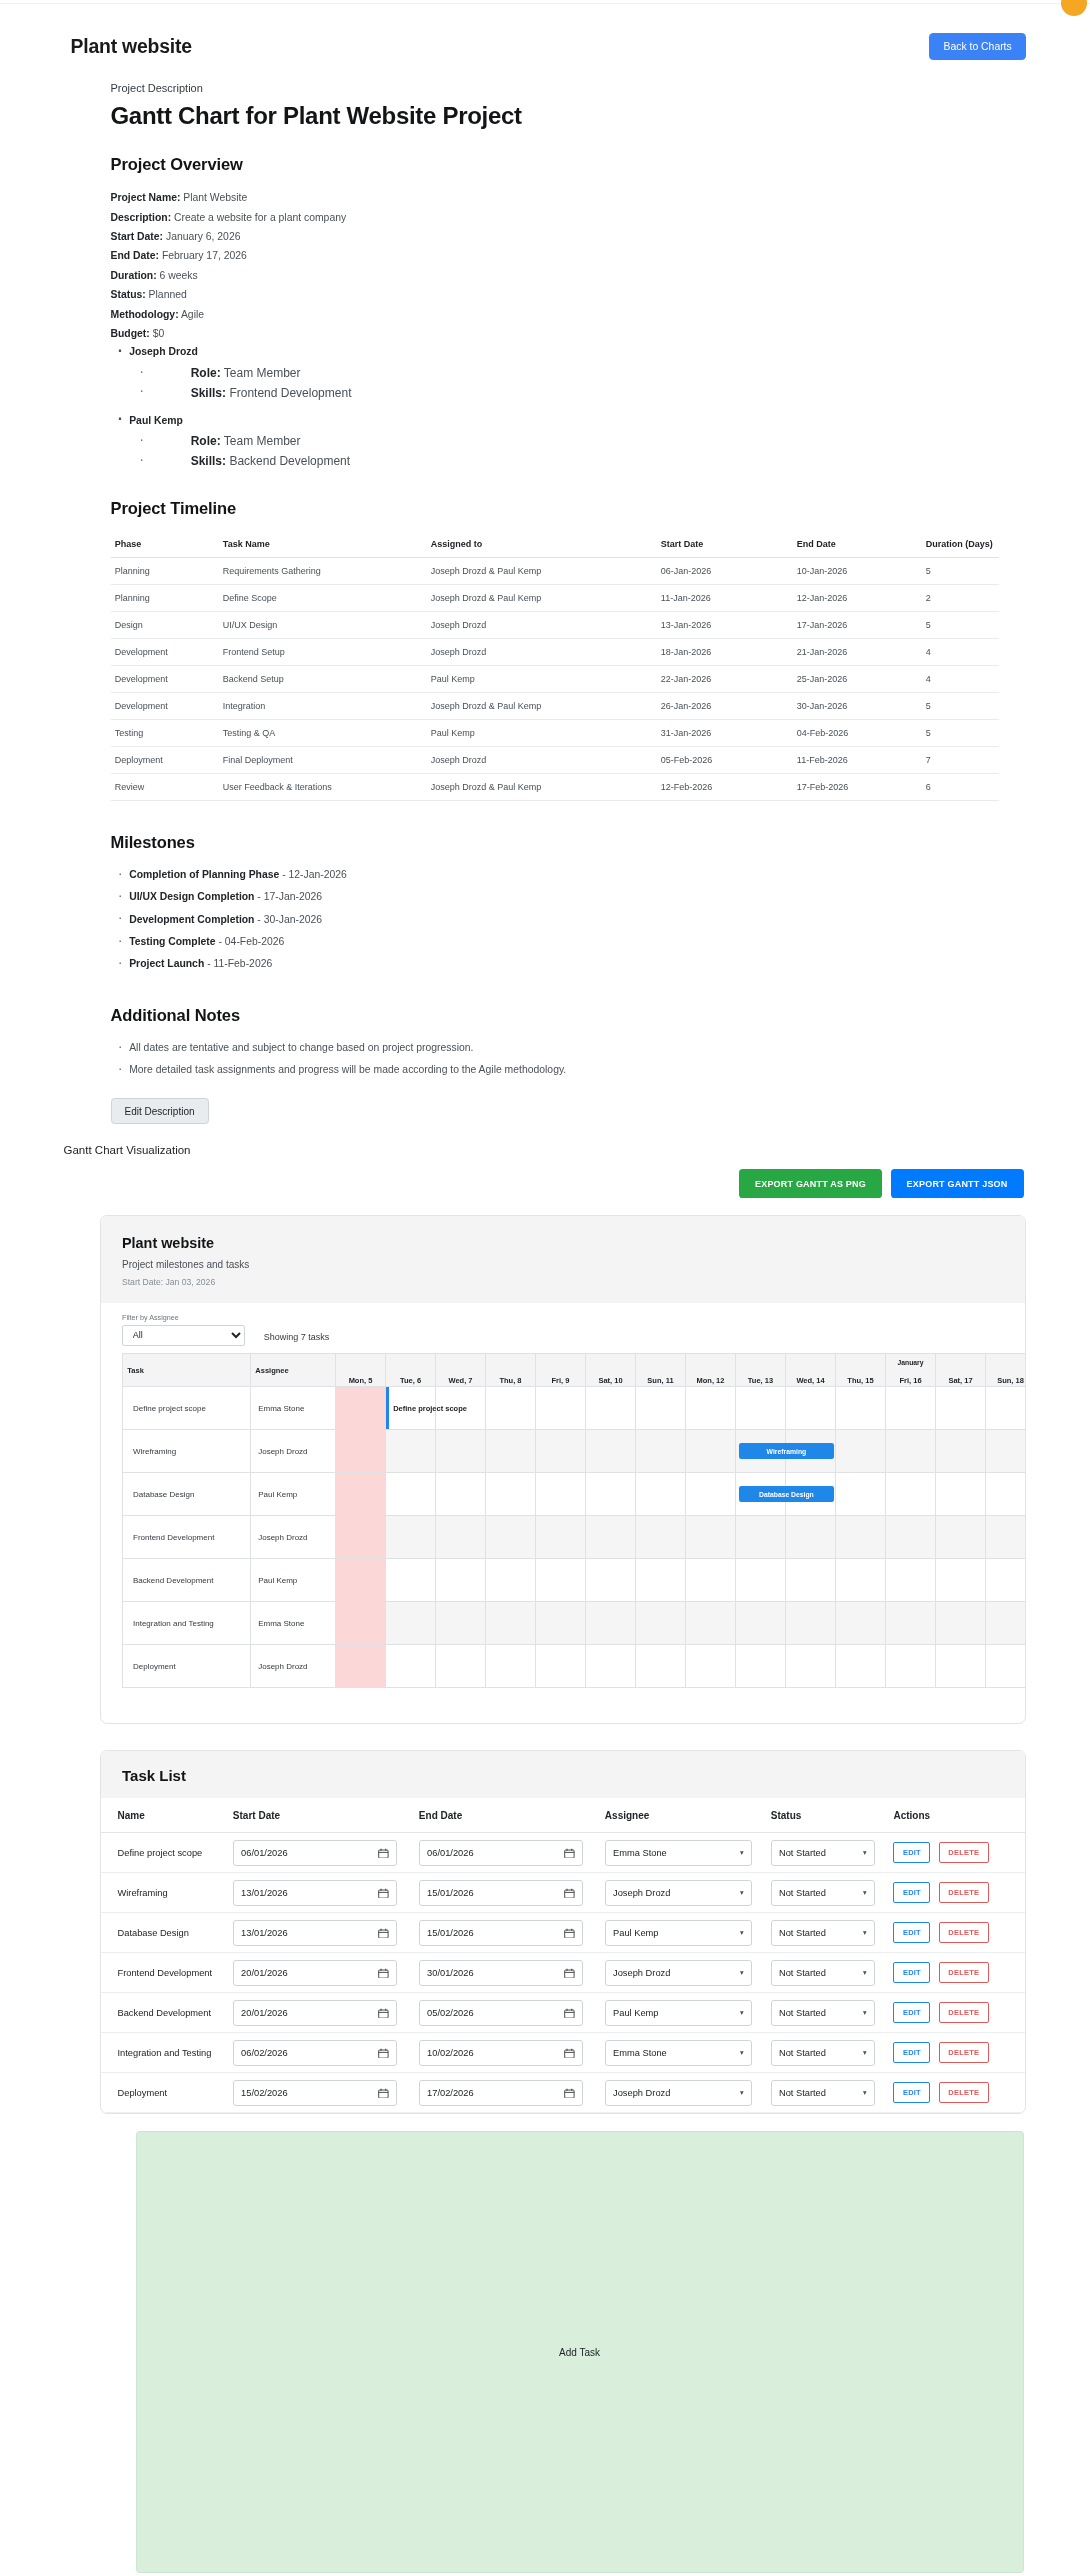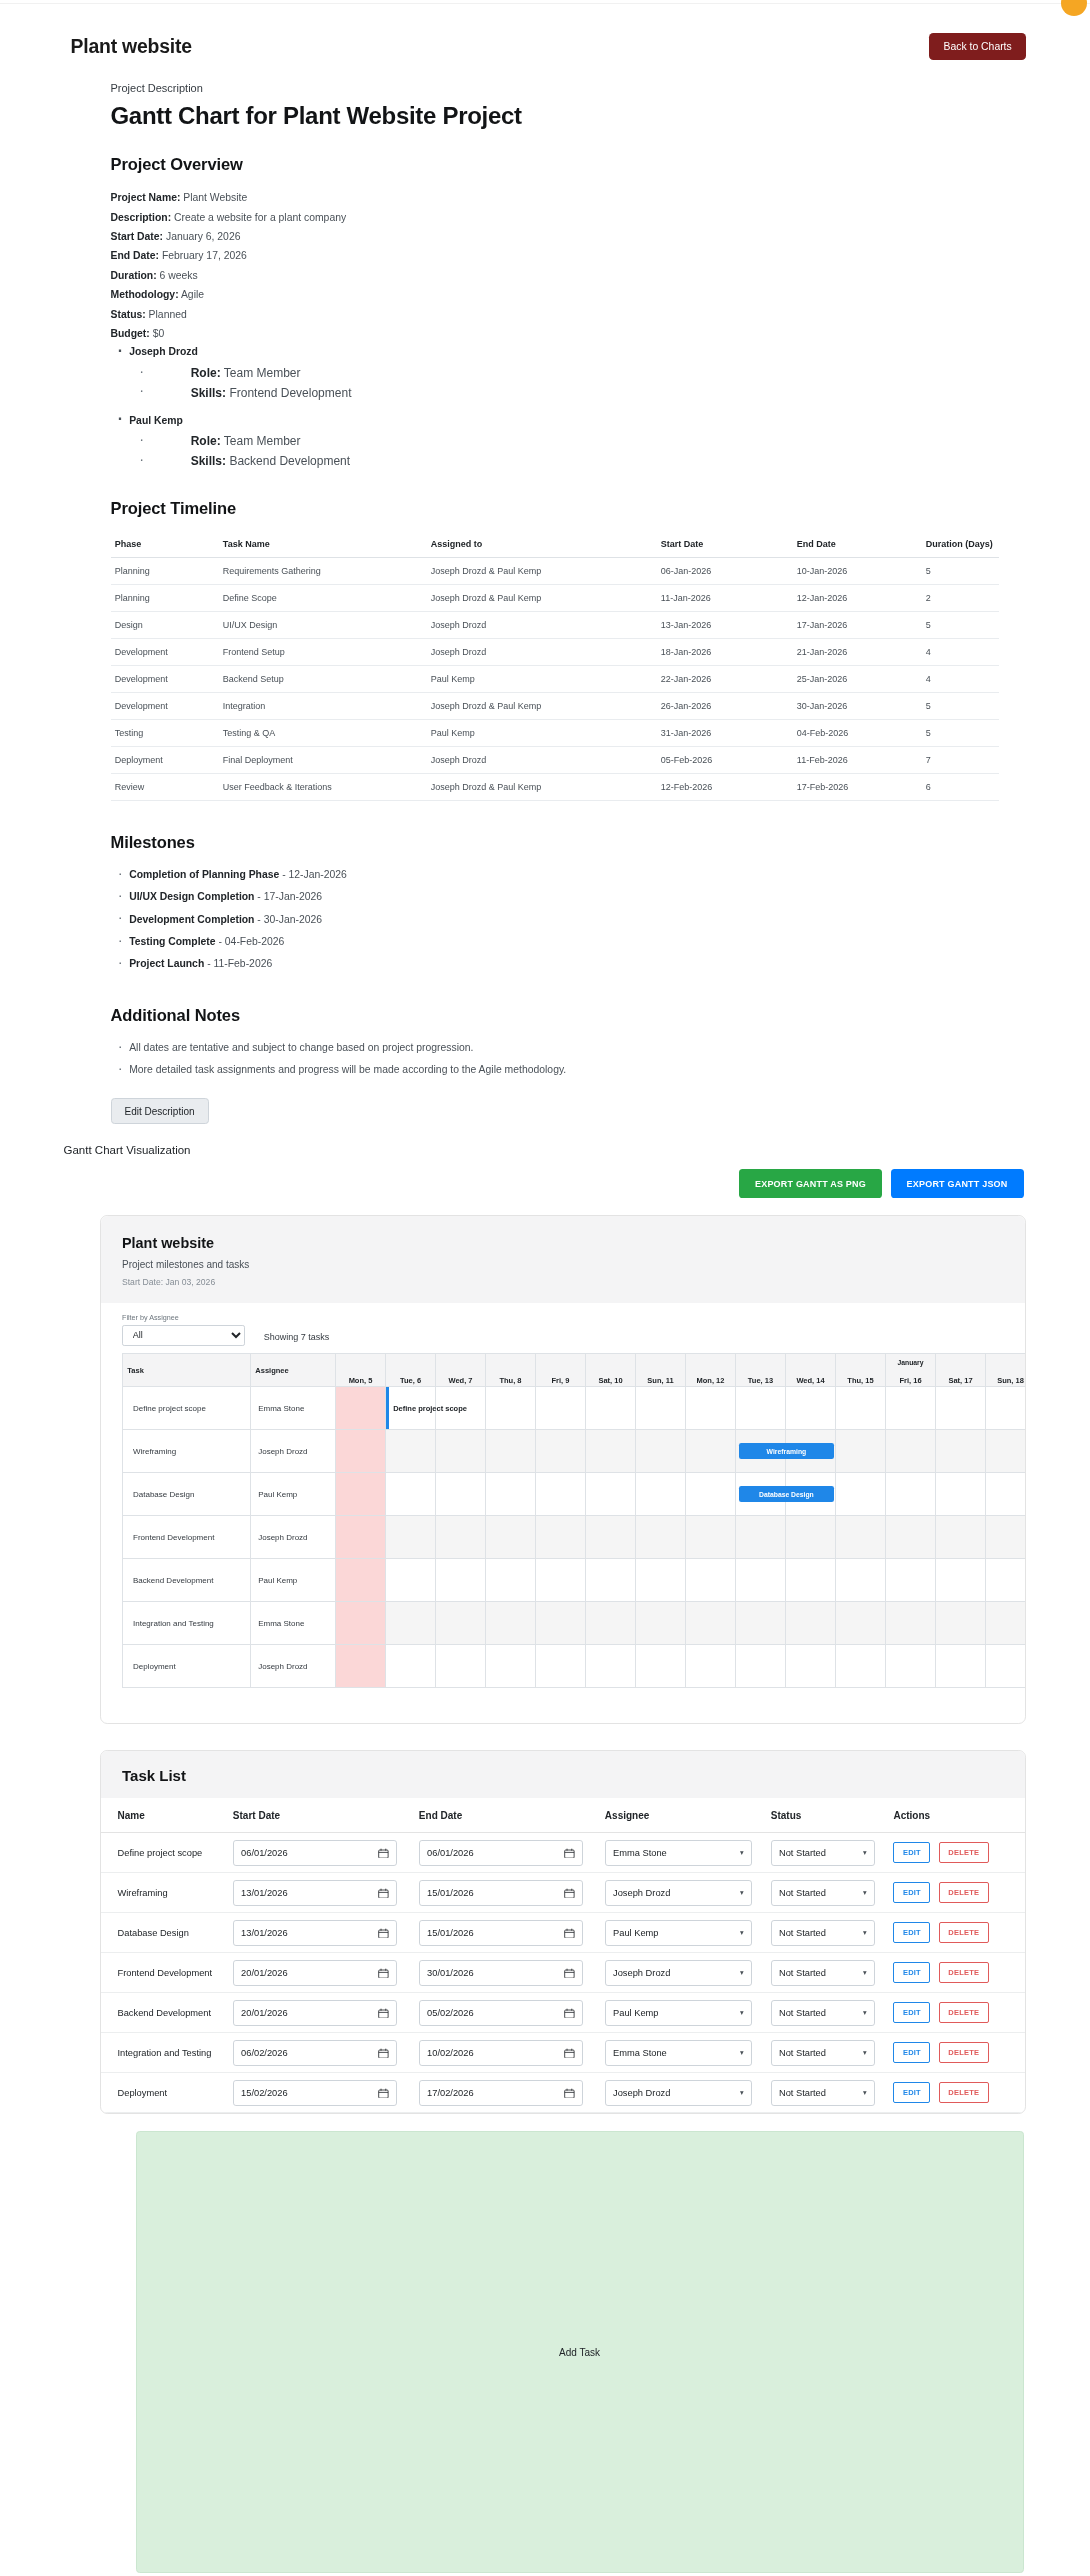--- a/index.html
+++ b/index.html
@@ -16,21 +16,21 @@
   .corner-circle {
     position:absolute; right:4.3px; top:-10px; width:26px; height:26px; border-radius:50%;
     background:#f5a623;
   }
   .content { width:990px; margin:0 auto; padding:0 0 29px 0; }
 
   
   .header-row { display:flex; align-items:center; justify-content:space-between; padding:29px 14.4px 0 20px; }
   .site-title { font-size:19.4px; font-weight:bold; letter-spacing:-0.2px; color:#1a1a1a; }
   .back-btn {
-    background:#7f1d1d; color:#ffffff; border:none; border-radius:4.3px;
+    background:#3b82f6; color:#ffffff; border:none; border-radius:4.3px;
     font-size:10.4px; padding:8px 14.4px; cursor:pointer; font-family:inherit;
   }
 
   .desc-wrap { padding:21.5px 20px 0 60px; }
   .desc-label { font-size:11px; color:#343a40; margin-bottom:8.6px; }
   .main-title { font-size:24px; font-weight:bold; letter-spacing:-0.3px; margin:0 0 24.4px 0; color:#121416;}
 
   h2.section { font-size:16.5px; font-weight:bold; margin:0 0 14.4px 0; color:#121416; letter-spacing:-0.1px;}
   .ov-line { font-size:10.4px; line-height:19.4px; color:#495057; }
   .ov-line b { color:#212529; }
@@ -176,22 +176,22 @@
       <div class="desc-label">Project Description</div>
       <h1 class="main-title">Gantt Chart for Plant Website Project</h1>
 
       <h2 class="section">Project Overview</h2>
       <div>
         <div class="ov-line"><b>Project Name:</b> <span>Plant Website</span></div>
         <div class="ov-line"><b>Description:</b> <span>Create a website for a plant company</span></div>
         <div class="ov-line"><b>Start Date:</b> <span>January 6, 2026</span></div>
         <div class="ov-line"><b>End Date:</b> <span>February 17, 2026</span></div>
         <div class="ov-line"><b>Duration:</b> <span>6 weeks</span></div>
+        <div class="ov-line"><b>Status:</b> <span>Planned</span></div>
         <div class="ov-line"><b>Methodology:</b> <span>Agile</span></div>
-        <div class="ov-line"><b>Status:</b> <span>Planned</span></div>
         <div class="ov-line"><b>Budget:</b> <span>$0</span></div>
       </div>
 
       <ul class="team-list">
         <li>
           <span>Joseph Drozd</span>
           <ul class="team-sub">
             <li><b>Role:</b> <span>Team Member</span></li>
             <li><b>Skills:</b> <span>Frontend Development</span></li>
           </ul>

